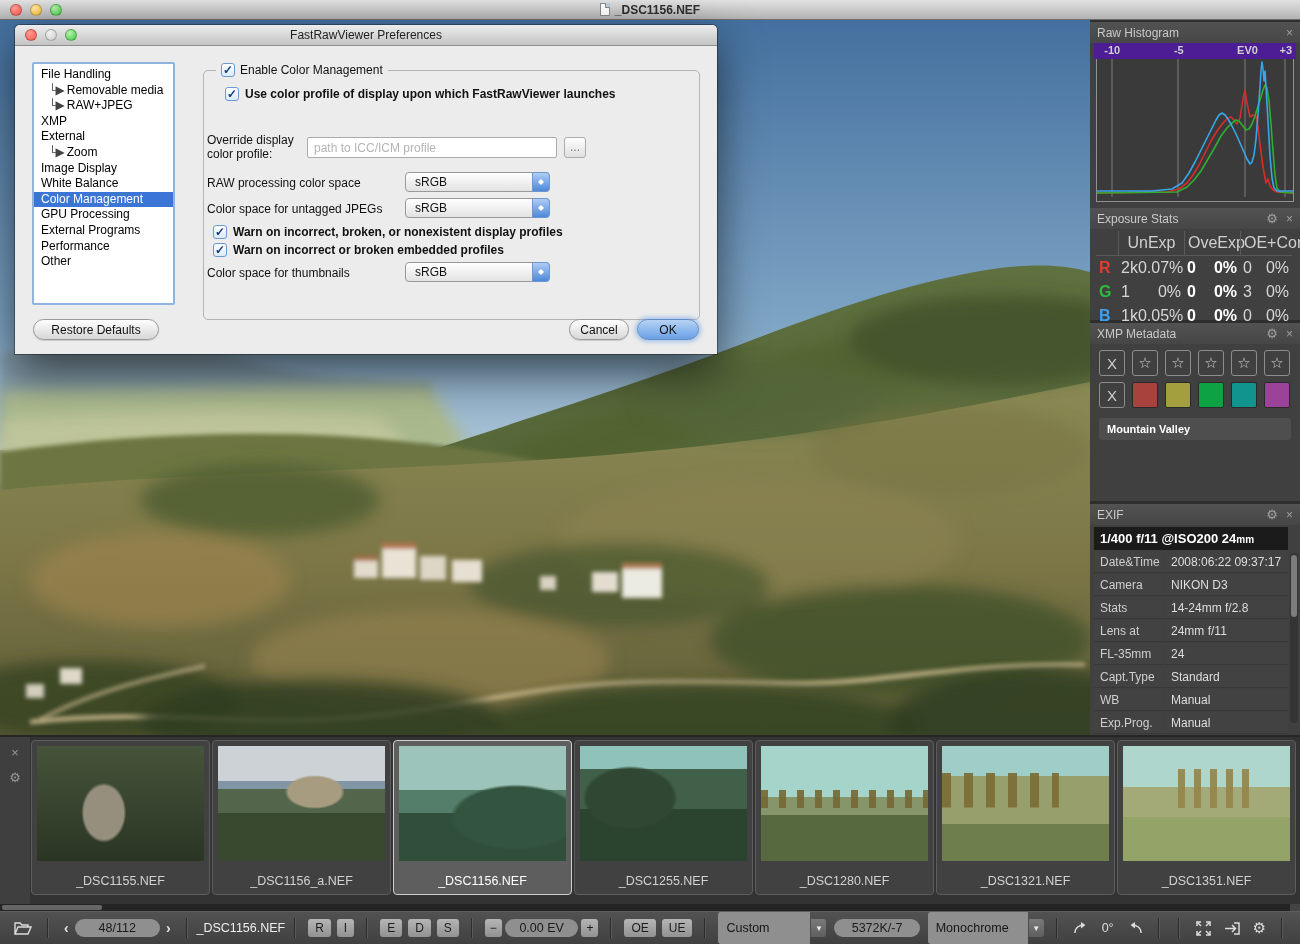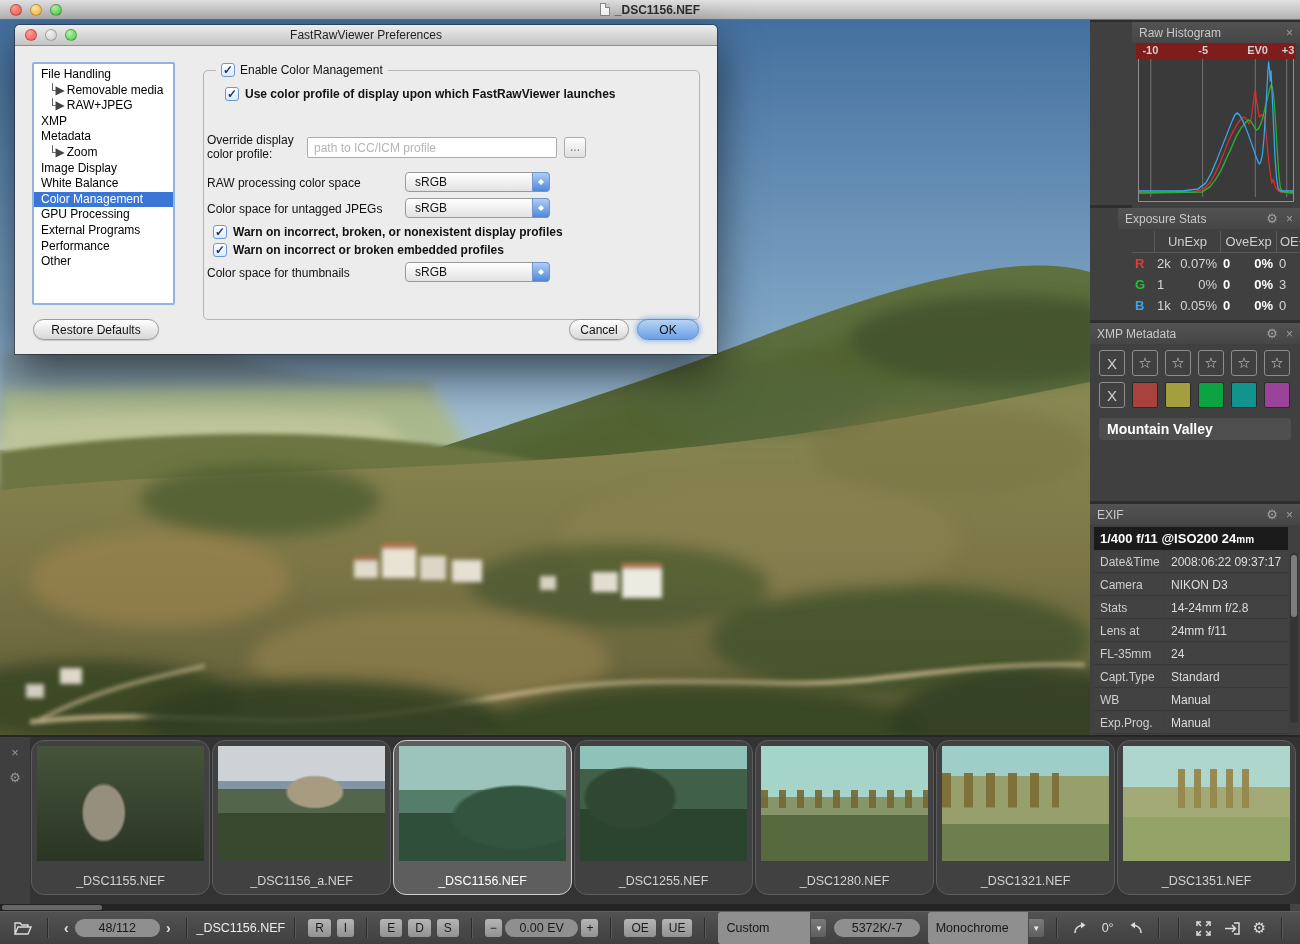--- a/index.html
+++ b/index.html
@@ -33,44 +33,44 @@
     background:#2e2e2e; display:flex; flex-direction:column; gap:3px; padding-top:2px; }
   .panel { background:#404040; }
   .ptitle { height:21px; background:linear-gradient(#525252,#464646); display:flex;
     align-items:center; padding:0 7px; color:#c9c9c9; font-size:12px; }
   .ptitle .sp { flex:1; }
   .pico { color:#9f9f9f; font-size:12px; margin-left:8px; cursor:default; }
   .gear { font-size:13px; }
 
   
   #hist-body { padding:0 4px 6px 4px; background:#404040; }
-  #hist-ticks { position:relative; height:16px; background:#7f1d1d; margin:0 0; }
+  #hist-ticks { position:relative; height:16px; background:#4c1d95; margin:0 0; }
   #hist-ticks span { position:absolute; top:1px; transform:translateX(-50%); color:#cfcfcf;
     font-size:11px; font-weight:bold; }
   #hist-plot { margin:0 2px; border:1px solid #909090; border-top:none; background:#3a3a3a; }
 
   
-  .exp-grid { display:grid; grid-template-columns:22px 66px 56px 52px; margin:2px 6px 6px 14px;
-    font-size:13px; color:#d6d6d6; }
+  .exp-grid { display:grid; grid-template-columns:22px 66px 56px 52px; margin:2px 6px 6px 6px;
+    font-size:16px; color:#d6d6d6; }
   .exp-grid > div { padding:3px 3px; }
   .exp-h { color:#cfcfcf; border-bottom:1px solid #5a5a5a; text-align:center; }
   .exp-h.cl { border-left:1px solid #5a5a5a; }
   .exp-ch { font-weight:bold; }
   .ch-r{color:#e43c2e;} .ch-g{color:#2fbb3a;} .ch-b{color:#3fa0ef;}
   .exp-cell { display:flex; justify-content:space-between; }
   .exp-bold { font-weight:bold; color:#fff; }
 
   
   .xmp-row { display:flex; gap:7px; padding:6px 9px 0 9px; }
   .xbtn { width:26px; height:26px; border:1px solid #8d8d8d; border-radius:3px;
     color:#d0d0d0; font-size:15px; display:flex; align-items:center; justify-content:center;
     background:transparent; }
   .swatch { width:26px; height:26px; border:1px solid #2a2a2a; border-radius:2px; }
   .xmp-title { margin:10px 9px 0 9px; background:#4e4e4e; border-radius:3px; height:22px;
-    display:flex; align-items:center; padding:0 8px; color:#fff; font-weight:bold; font-size:14px; }
+    display:flex; align-items:center; padding:0 8px; color:#fff; font-weight:bold; font-size:11px; }
   .xmp-desc { margin:9px 9px 0 9px; background:#4a4a4a; border-radius:4px; min-height:88px;
     padding:7px 9px; color:#dedede; font-size:12.5px; line-height:1.35; }
 
   
   #exif-body { position:relative; padding:2px 12px 0 4px; }
   .exif-sum { background:#1b1b1b; color:#fff; font-weight:bold; font-size:13px;
     padding:4px 6px; margin-bottom:1px; }
   .exif-sum small { font-size:10px; }
   .exif-row { display:grid; grid-template-columns:70px 1fr; gap:1px; margin-bottom:1px; }
   .exif-row > div { background:#424242; color:#cfcfcf; font-size:12px; padding:3.5px 6px;
@@ -82,21 +82,21 @@
     background:#7d7d7d; border-radius:3px; }
 
   
   #filmstrip { position:absolute; left:0; top:735px; width:1300px; height:176px;
     background:#333; border-top:2px solid #262626; }
   #fs-tools { position:absolute; left:0; top:0; width:30px; height:168px; background:#3f3f3f;
     display:flex; flex-direction:column; align-items:center; padding-top:8px; gap:10px;
     color:#969696; font-size:13px; }
   .fs-cells { position:absolute; left:31px; top:3px; display:flex; gap:2px; }
   .cell { width:179px; height:155px; background:#414141; border:1px solid #5d5d5d;
-    border-radius:13px; position:relative; }
+    border-radius:4px; position:relative; }
   .cell.sel { background:#5e5e5e; border:1px solid #cfcfcf; }
   .cell .pic { position:absolute; left:5px; top:5px; right:5px; height:115px; }
   .cell .nm { position:absolute; left:0; right:0; bottom:6px; text-align:center;
     color:#d2d2d2; font-size:12.5px; }
   .cell.sel .nm { color:#fff; }
   .t0 { background:radial-gradient(45px 60px at 40% 58%, #978f7d 0 44%, rgba(0,0,0,0) 50%),
         linear-gradient(#46543b,#2a3523); }
   .t1 { background:radial-gradient(60px 34px at 58% 40%, #a79b80 0 44%, rgba(0,0,0,0) 50%),
         linear-gradient(#ccd2d6 0 30%, #8195a4 30% 37%, #53654b 37% 58%, #394930 58%); }
   .t2 { background:radial-gradient(120px 60px at 70% 62%, #33543e 0 50%, rgba(0,0,0,0) 55%),
@@ -268,21 +268,21 @@
     <g filter="url(#b8)">
       <ellipse cx="320" cy="700" rx="180" ry="40" fill="#2e3d21" opacity=".85"></ellipse>
       <ellipse cx="700" cy="710" rx="220" ry="45" fill="#31421f" opacity=".8"></ellipse>
       <ellipse cx="1050" cy="700" rx="160" ry="50" fill="#2c3b1e" opacity=".8"></ellipse>
     </g>
   </svg>
 </div>
 
 <div id="sidebar">
 
-  <div class="panel" style="height:183px;padding-left:42px;">
+  <div class="panel" style="height:183px;">
     <div class="ptitle">
       <span>Raw Histogram</span>
       <span class="sp"></span>
       <span class="pico">×</span>
     </div>
     <div id="hist-body">
       <div id="hist-ticks">
         <span style="left:9%">-10</span>
         <span style="left:42%">-5</span>
         <span style="left:76%">EV0</span>
@@ -295,21 +295,21 @@
           <line x1="148" y1="0" x2="148" y2="138" stroke="#7c7c7c" stroke-width="1"></line>
           <line x1="188" y1="0" x2="188" y2="138" stroke="#7c7c7c" stroke-width="1"></line>
           <polyline points="0,134 70,133 82,130 90,124 96,116 102,106 108,94 114,82 120,72 126,64 131,59 134,58 137,61 140,65 143,59 146,40 148,31 150,44 153,58 156,56 159,57 161,68 163,85 166,108 169,124 171,120 173,127 176,131 180,133 196,134" fill="none" stroke="#d92c2c" stroke-width="1.6" stroke-linejoin="round"></polyline>
           <polyline points="0,134 80,133 90,128 97,121 104,112 111,100 118,88 124,77 130,69 135,64 139,61 142,62 146,67 149,71 152,70 155,65 158,57 161,47 164,38 166,31 168,26 170,29 172,42 174,65 176,92 178,116 180,129 183,133 196,134" fill="none" stroke="#2fae2f" stroke-width="1.6" stroke-linejoin="round"></polyline>
           <polyline points="0,132 55,132 75,130 85,124 92,114 98,103 104,91 110,79 115,69 119,61 122,56 125,54 128,56 131,60 135,67 139,75 143,84 147,93 150,100 153,105 155,103 157,96 159,80 161,55 163,28 164,12 165,3 166,10 167,22 168,12 169,28 171,62 173,97 175,119 177,129 180,132 196,132" fill="none" stroke="#38a6e8" stroke-width="1.6" stroke-linejoin="round"></polyline>
         </svg>
       </div>
     </div>
   </div>
 
-  <div class="panel" style="height:112px;padding-left:28px;">
+  <div class="panel" style="height:112px;">
     <div class="ptitle">
       <span>Exposure Stats</span>
       <span class="sp"></span>
       <span class="pico gear">⚙</span>
       <span class="pico">×</span>
     </div>
     <div class="exp-grid">
       <div class="exp-h"></div>
       <div class="exp-h cl">UnExp</div>
       <div class="exp-h cl">OveExp</div>
@@ -552,21 +552,21 @@
       <span class="light l-green"></span>
     </div>
     <div id="dlg-title">FastRawViewer Preferences</div>
   </div>
 
   <div class="plist">
     <div class="pli"><span>File Handling</span></div>
     <div class="pli ind"><span class="pfx">└▶</span><span>Removable media</span></div>
     <div class="pli ind"><span class="pfx">└▶</span><span>RAW+JPEG</span></div>
     <div class="pli"><span>XMP</span></div>
-    <div class="pli"><span>Metadata</span></div>
+    <div class="pli"><span>External</span></div>
     <div class="pli ind"><span class="pfx">└▶</span><span>Zoom</span></div>
     <div class="pli"><span>Image Display</span></div>
     <div class="pli"><span>White Balance</span></div>
     <div class="pli sel"><span>Color Management</span></div>
     <div class="pli"><span>GPU Processing</span></div>
     <div class="pli"><span>External Programs</span></div>
     <div class="pli"><span>Performance</span></div>
     <div class="pli"><span>Other</span></div>
   </div>
 

